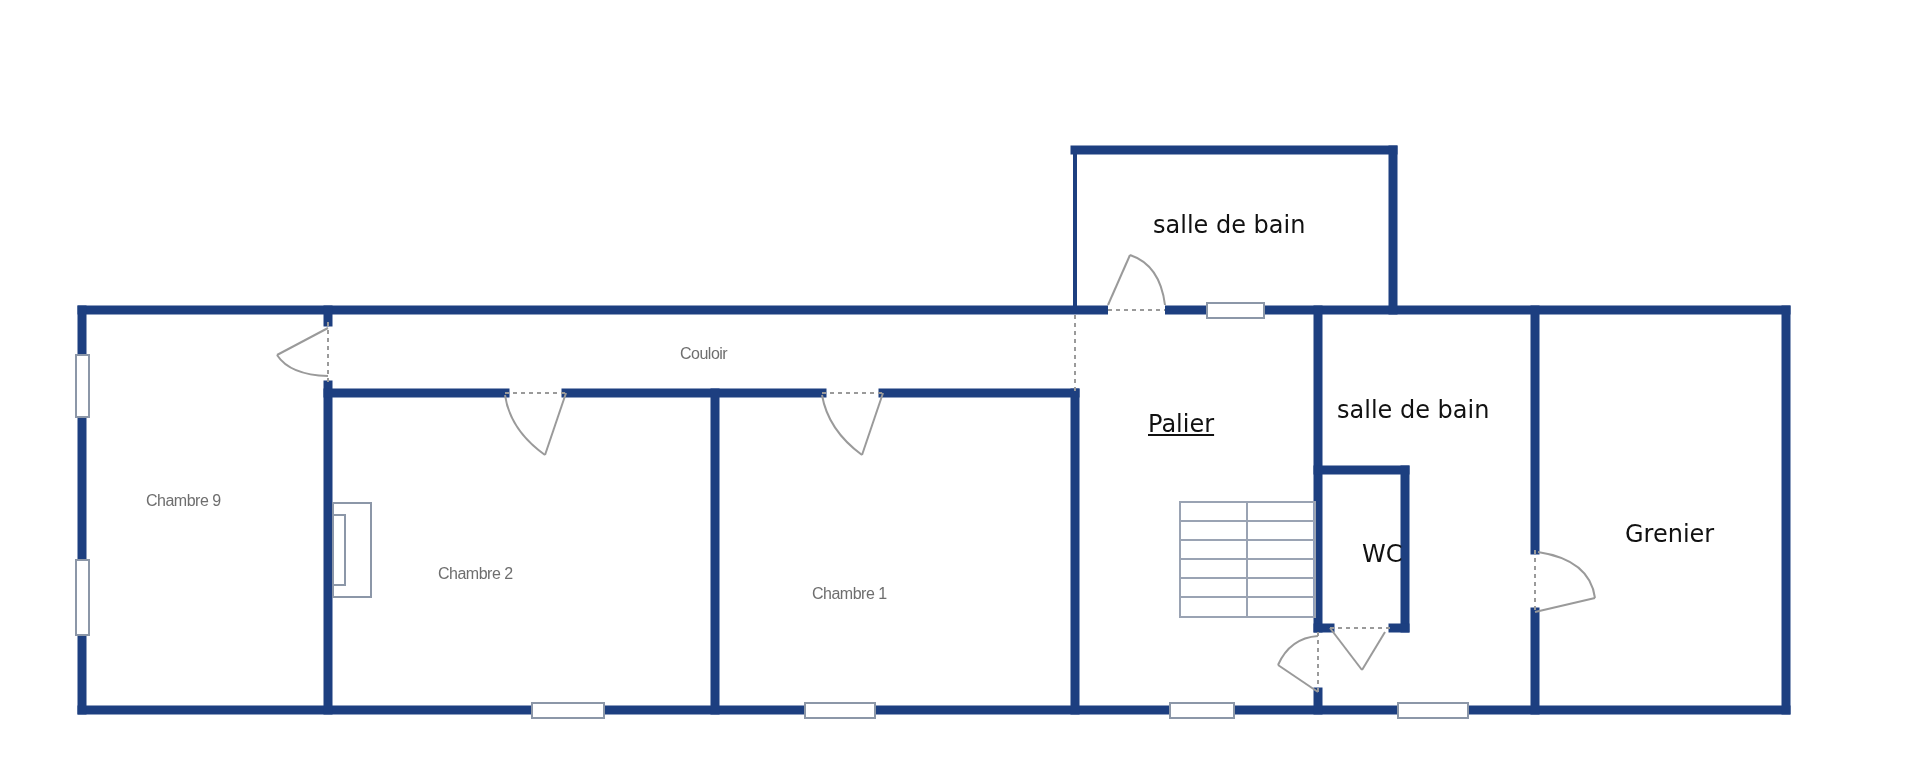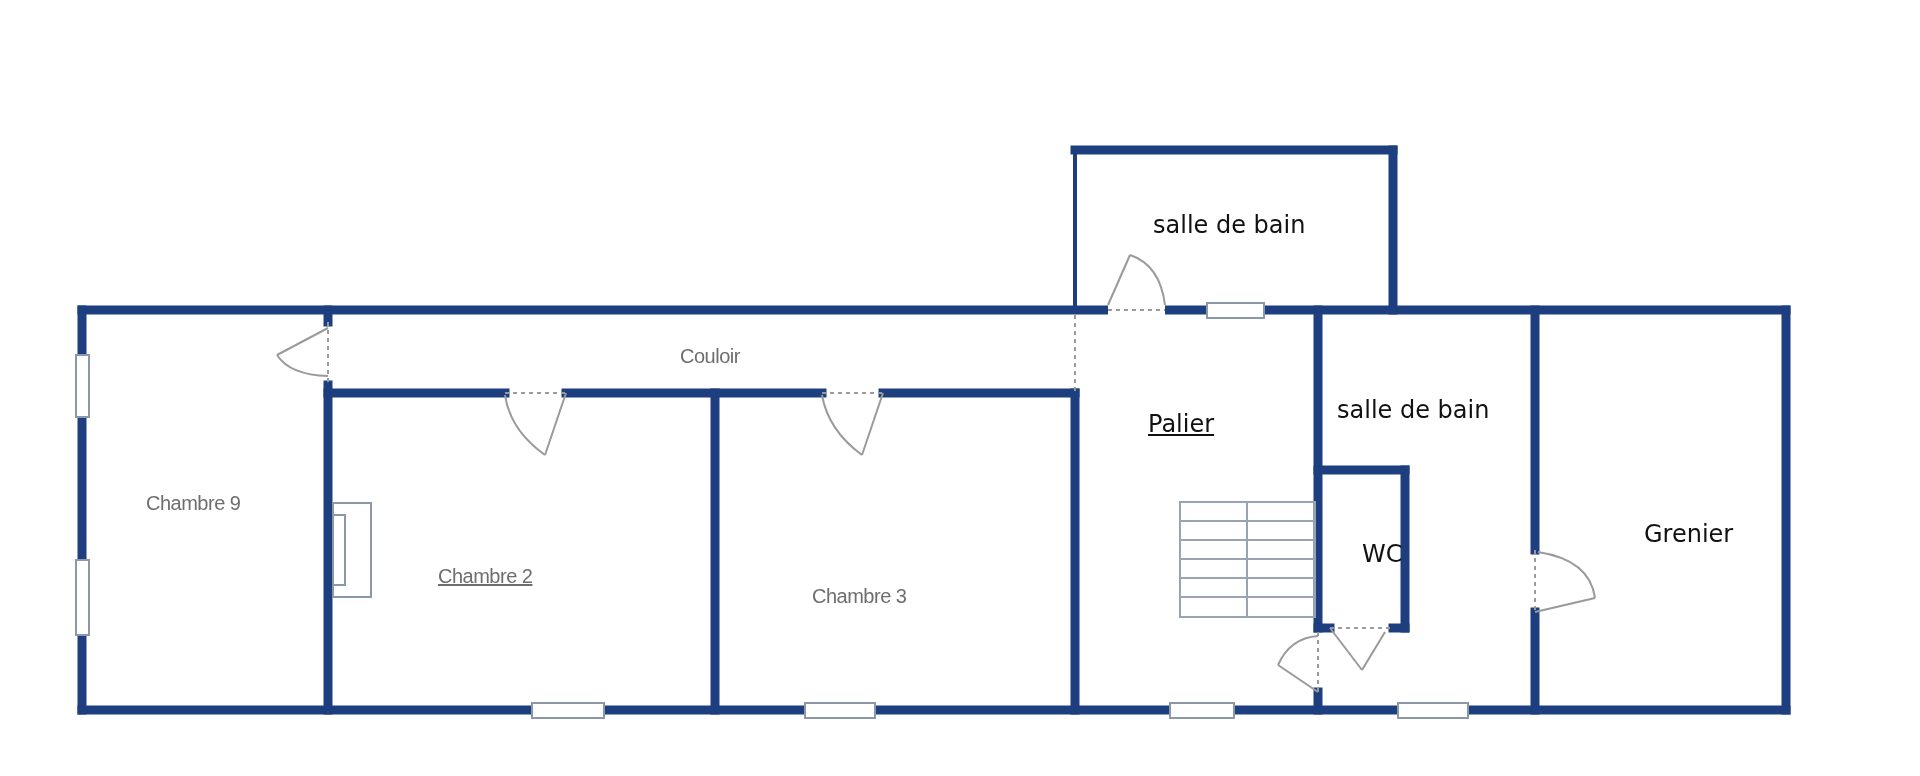--- a/index.html
+++ b/index.html
@@ -1,19 +1,19 @@
 <!DOCTYPE html>
 <html><head>
 <meta charset="utf-8">
 <style>
   html, body { margin: 0; padding: 0; background: #ffffff; }
   body { width: 1920px; height: 776px; position: relative; overflow: hidden; font-family: "DejaVu Sans", sans-serif; }
   #plan { position: absolute; left: 0; top: 0; }
   .room-label { position: absolute; white-space: nowrap; }
-  .label-grey { color: #6e6e6e; font-family: "Liberation Sans", sans-serif; font-size: 20px; letter-spacing: -0.5px; }
+  .label-grey { color: #6e6e6e; font-family: "Liberation Sans", sans-serif; font-size: 16px; letter-spacing: -0.5px; }
   .label-dark { color: #111111; font-family: "DejaVu Sans", sans-serif; font-size: 24px; text-align: center; }
 </style>
 </head>
 <body>
 
 <svg id="plan" width="1920" height="776" viewBox="0 0 1920 776" xmlns="http://www.w3.org/2000/svg">
   <g stroke="#1d3f80" stroke-width="9" stroke-linecap="square" fill="none">
 
     <line x1="82" y1="310" x2="1786" y2="310"></line>
     <line x1="82" y1="710" x2="1786" y2="710"></line>
@@ -113,20 +113,20 @@
     </g>
     <g>
       <line x1="1535" y1="550" x2="1535" y2="612" stroke-dasharray="4,4"></line>
       <line x1="1535" y1="612" x2="1595" y2="598"></line>
       <path d="M1595 598 Q1590 560 1538 552"></path>
     </g>
   </g>
 </svg>
 
 <div class="room-label label-grey" style="left:146px; top:492px;">Chambre 9</div>
-<div class="room-label label-grey" style="left:438px; top:565px;text-decoration:underline;">Chambre 2</div>
-<div class="room-label label-grey" style="left:812px; top:585px;">Chambre 3</div>
+<div class="room-label label-grey" style="left:438px; top:565px;">Chambre 2</div>
+<div class="room-label label-grey" style="left:812px; top:585px;">Chambre 1</div>
 <div class="room-label label-grey" style="left:680px; top:345px;">Couloir</div>
 <div class="room-label label-dark" style="left:1148px; top:410px;text-decoration:underline;">Palier</div>
 <div class="room-label label-dark" style="left:1153px; top:211px;">salle de bain</div>
 <div class="room-label label-dark" style="left:1337px; top:396px;">salle de bain</div>
 <div class="room-label label-dark" style="left:1362px; top:540px;">WC</div>
-<div class="room-label label-dark" style="left:1625px; top:520px;margin-left:19px;">Grenier</div>
+<div class="room-label label-dark" style="left:1625px; top:520px;">Grenier</div>
 
 </body></html>

